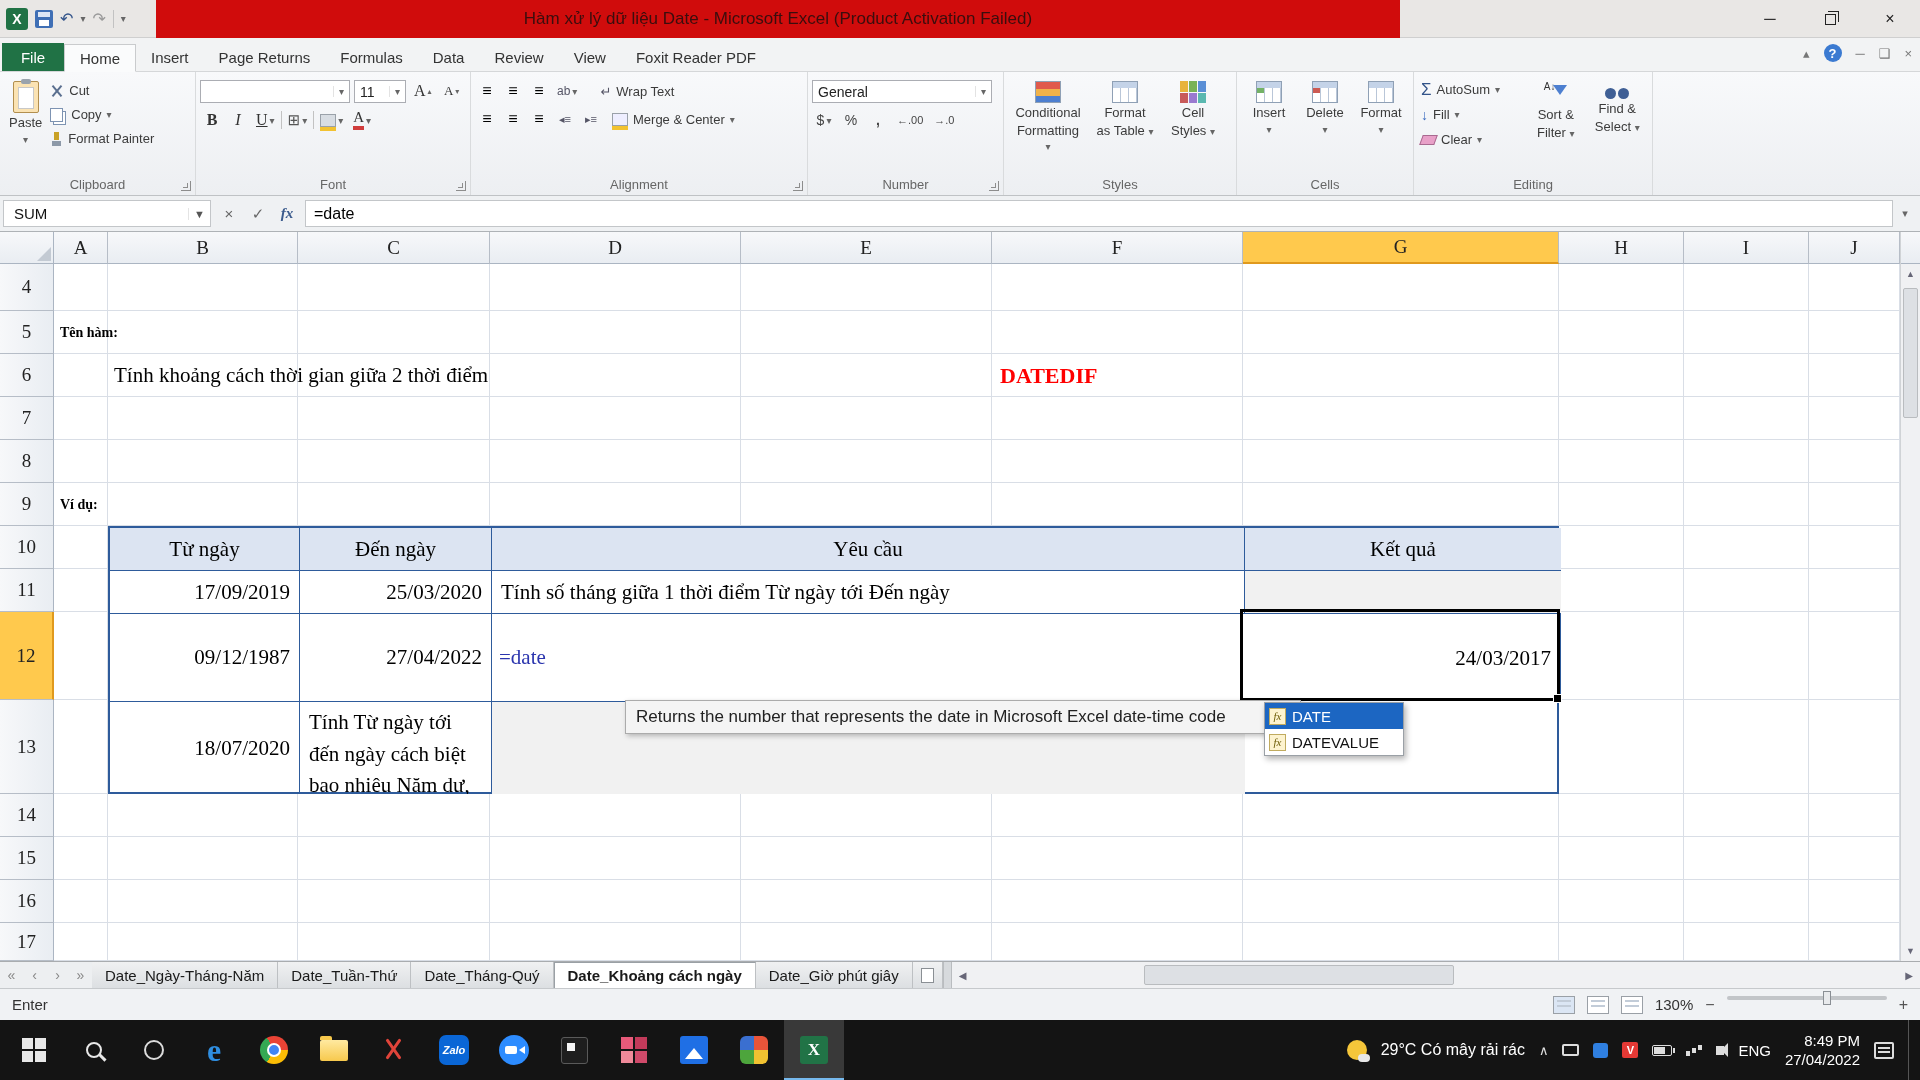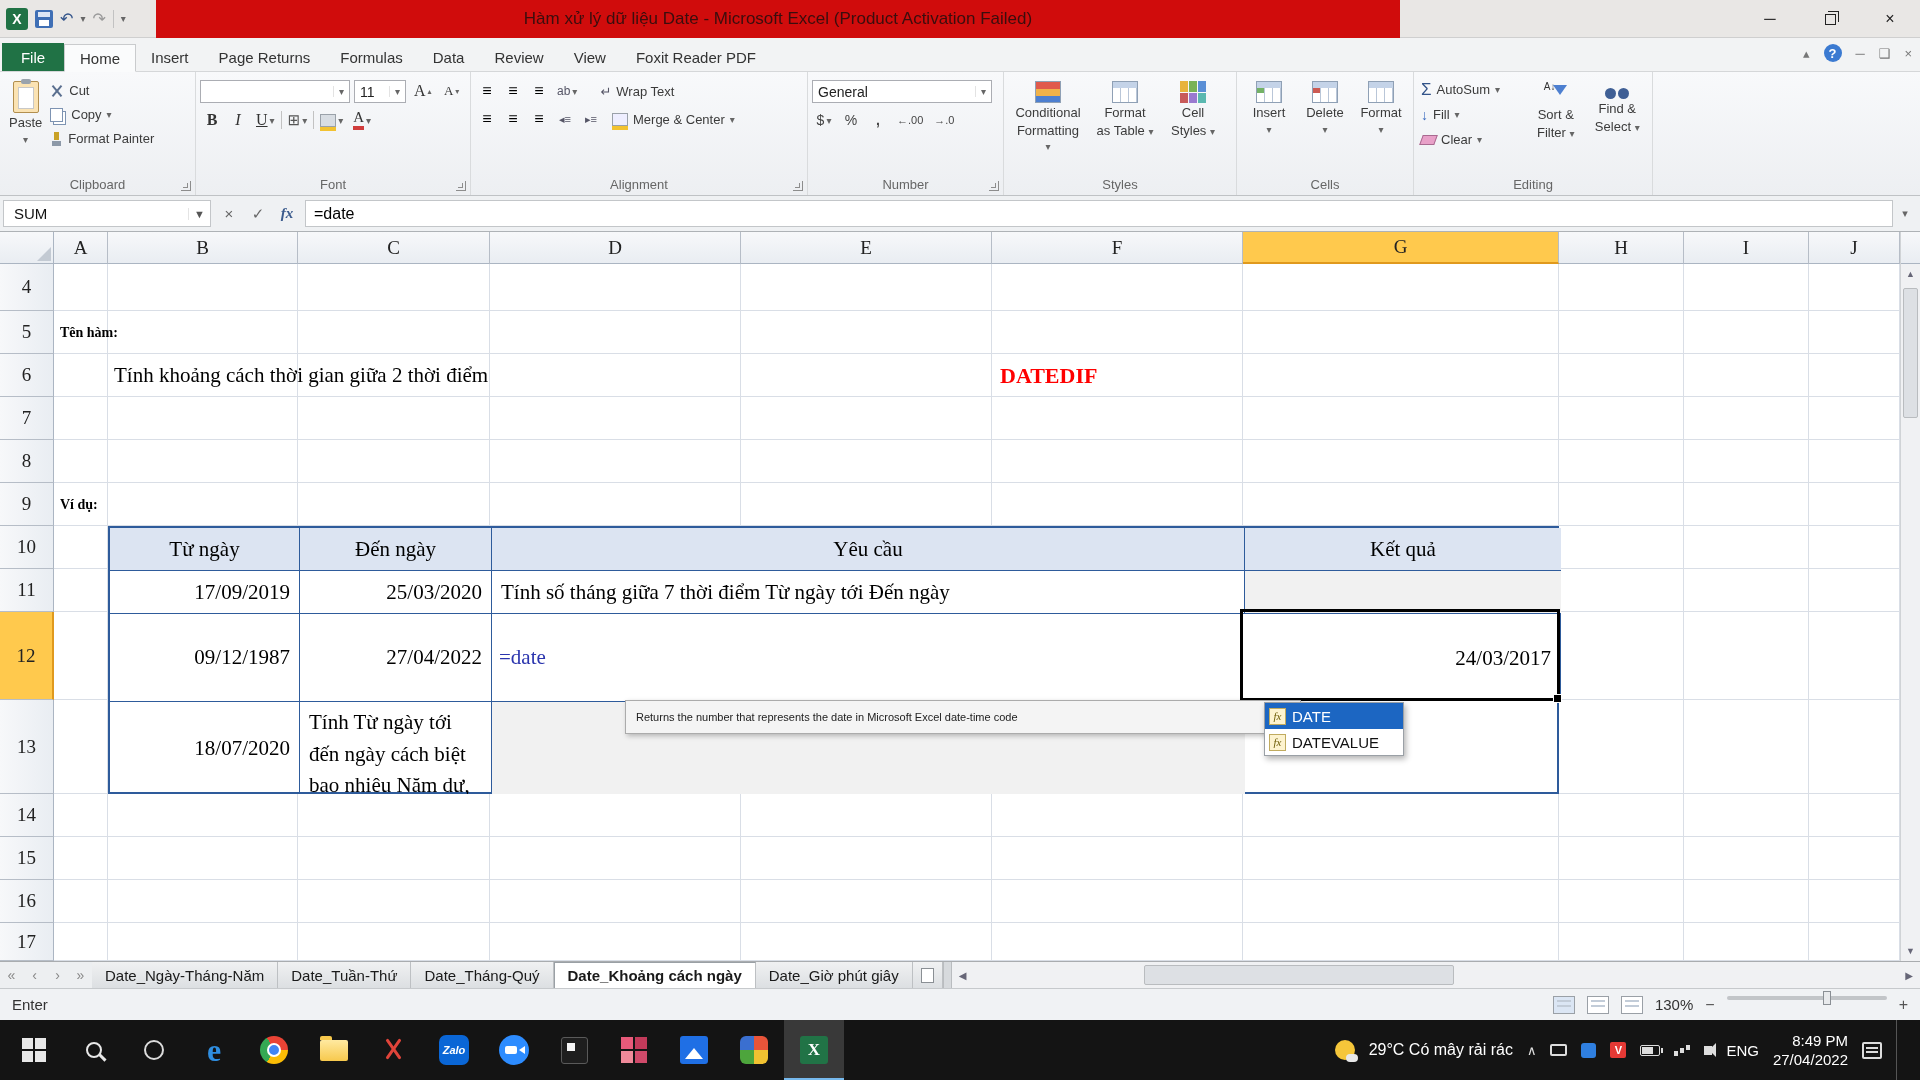--- a/index.html
+++ b/index.html
@@ -119,21 +119,21 @@
   .thead { background:#dce4f2; justify-content:center; }
   .tdate { justify-content:flex-end; }
   .treq { display:block; padding-top:5px; line-height:1.5; }
   .treq1line { display:flex; align-items:center; }
   .tres { background:#f1f1f1; }
   .tres.edit { background:#fff; color:#2b35ae; padding-left:7px; }
 
   .active-cell { position:absolute; left:1186px; top:345px; width:320px; height:92px; border:3px solid #000; z-index:4; }
   .active-cell::after { content:""; position:absolute; right:-5px; bottom:-5px; width:7px; height:7px; background:#000; border:1px solid #fff; }
 
-  .ttip { position:absolute; left:571px; top:436px; width:676px; height:30px; background:#f4f4f4; border:1px solid #ababab; box-shadow:2px 2px 5px rgba(0,0,0,.25); display:flex; align-items:center; padding:16px 10px; font-size:11px; color:#222; z-index:5; }
+  .ttip { position:absolute; left:571px; top:436px; width:676px; height:30px; background:#f4f4f4; border:1px solid #ababab; box-shadow:2px 2px 5px rgba(0,0,0,.25); display:flex; align-items:center; padding:16px 10px; font-size:17px; color:#222; z-index:5; }
   .autoc { position:absolute; left:1210px; top:438px; width:140px; background:#fff; border:1px solid #9aa0a6; box-shadow:2px 3px 6px rgba(0,0,0,.3); z-index:6; font-size:15px; }
   .ac-item { height:26px; display:flex; align-items:center; gap:6px; padding:0 6px 0 4px; color:#111; }
   .ac-item.sel { background:#1c66c2; color:#fff; }
   .ac-fx { width:17px; height:17px; background:#fdf3cf; border:1px solid #c0ab5f; color:#6f5f0a; font-family:"Liberation Serif", serif; font-style:italic; font-size:11px; display:flex; align-items:center; justify-content:center; flex:0 0 auto; }
 
   .vscroll { position:absolute; right:0; top:0; width:20px; bottom:0; background:#f0f1f3; border-left:1px solid #d0d3d6; }
   .vs-cap { height:32px; background:linear-gradient(#f7f8fa,#e9edf2); border-bottom:1px solid #abb5c2; }
   .vs-btn { height:20px; display:flex; align-items:center; justify-content:center; font-size:9px; color:#667; }
   .vs-down { position:absolute; bottom:0; left:0; right:0; }
   .vs-thumb { position:absolute; left:2px; right:2px; top:56px; height:130px; background:#dde0e4; border:1px solid #b9bcbf; border-radius:2px; }
@@ -186,21 +186,21 @@
   .zoomic::before { content:""; position:absolute; left:6px; top:11px; width:12px; height:8px; background:#fff; border-radius:2px; }
   .zoomic::after { content:""; position:absolute; right:4px; top:11px; width:0; height:0; border-top:4px solid transparent; border-bottom:4px solid transparent; border-right:6px solid #fff; }
   .darkapp { width:27px; height:27px; background:#1e1e1e; border:1px solid #5a5a5a; border-radius:3px; position:relative; }
   .darkapp::after { content:""; position:absolute; left:5px; top:5px; width:8px; height:8px; background:#f5f5f5; }
   .pinkapp { width:26px; height:26px; display:grid; grid-template-columns:1fr 1fr; grid-template-rows:1fr 1fr; gap:2px; }
   .pinkapp span { background:#e85a7a; } .pinkapp span:nth-child(2){ background:#c23a5a; } .pinkapp span:nth-child(3){ background:#f08a9a; } .pinkapp span:nth-child(4){ background:#d04a6a; }
   .photosic { width:28px; height:28px; background:#1f6fe5; border-radius:3px; position:relative; }
   .photosic::after { content:""; position:absolute; left:5px; bottom:5px; width:0; height:0; border-left:9px solid transparent; border-right:9px solid transparent; border-bottom:11px solid #fff; }
   .painic { width:28px; height:28px; border-radius:6px; background:conic-gradient(#e8543a 0 90deg,#f2c231 0 180deg,#4da53c 0 270deg,#3a6fd0 0 360deg); }
   .excelic { width:28px; height:28px; background:#217346; border-radius:3px; color:#fff; font-weight:bold; font-size:17px; display:flex; align-items:center; justify-content:center; font-family:"Liberation Serif", serif; }
-  .tb-right { margin-left:auto; display:flex; align-items:center; gap:14px; padding-right:18px; }
+  .tb-right { margin-left:auto; display:flex; align-items:center; gap:14px; padding-right:6px; }
   .sunic { width:20px; height:20px; background:#f5c63a; border-radius:50%; position:relative; }
   .sunic::after { content:""; position:absolute; right:-3px; bottom:-2px; width:12px; height:8px; background:#e8e8e8; border-radius:6px; }
   .weather-text { font-size:16px; color:#fff; white-space:nowrap; }
   .trayic { color:#e0e0e0; font-size:13px; display:flex; align-items:center; justify-content:center; }
   .disp-ic { width:17px; height:12px; border:2px solid #ddd; border-radius:2px; }
   .blueapp-ic { width:15px; height:15px; background:#2f7fe0; border-radius:3px; }
   .vlc-ic { width:16px; height:16px; background:#e53935; color:#fff; font-size:11px; font-weight:bold; display:flex; align-items:center; justify-content:center; border-radius:2px; }
   .batt-ic { width:20px; height:11px; border:1.5px solid #ddd; border-radius:2px; position:relative; }
   .batt-ic::before { content:""; position:absolute; inset:1px 6px 1px 1px; background:#ddd; }
   .batt-ic::after { content:""; position:absolute; right:-4px; top:2px; width:2px; height:5px; background:#ddd; }
@@ -545,21 +545,21 @@
       <div class="cell-text bold" style="left:6px;top:219px;">Ví dụ:</div>
 
       <div class="extable">
         <div class="tcell thead">Từ ngày</div>
         <div class="tcell thead">Đến ngày</div>
         <div class="tcell thead">Yêu cầu</div>
         <div class="tcell thead lastcol">Kết quả</div>
 
         <div class="tcell tdate">17/09/2019</div>
         <div class="tcell tdate">25/03/2020</div>
-        <div class="tcell treq1line">Tính số tháng giữa 7 thời điểm Từ ngày tới Đến ngày</div>
+        <div class="tcell treq1line">Tính số tháng giữa 1 thời điểm Từ ngày tới Đến ngày</div>
         <div class="tcell tres lastcol"></div>
 
         <div class="tcell tdate">09/12/1987</div>
         <div class="tcell tdate">27/04/2022</div>
         <div class="tcell tres edit lastcol">=date</div>
 
         <div class="tcell tdate lastrow">24/03/2017</div>
         <div class="tcell tdate lastrow">18/07/2020</div>
         <div class="tcell treq lastrow">
           <div>Tính Từ ngày tới đến ngày cách biệt bao nhiêu Năm dư, tháng lẻ,</div>

